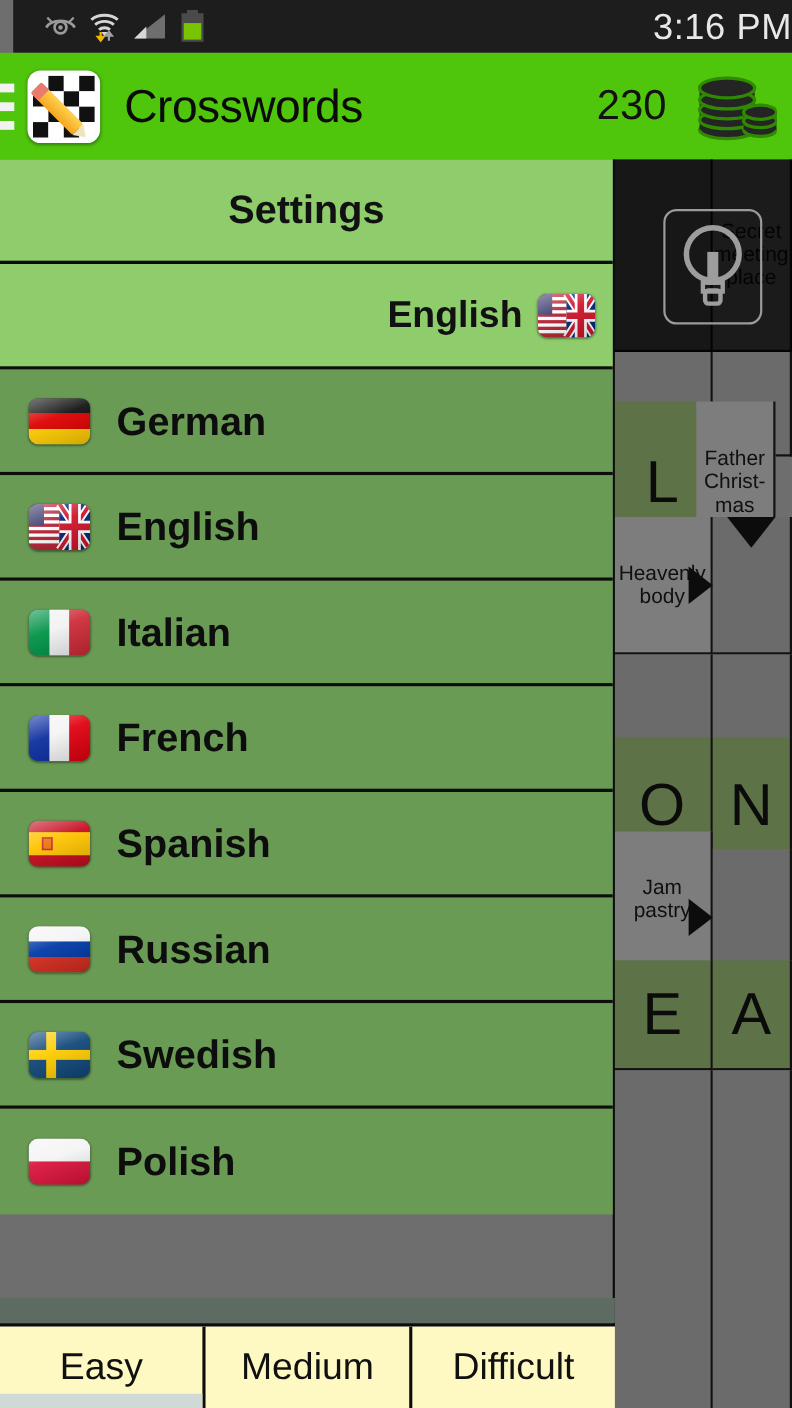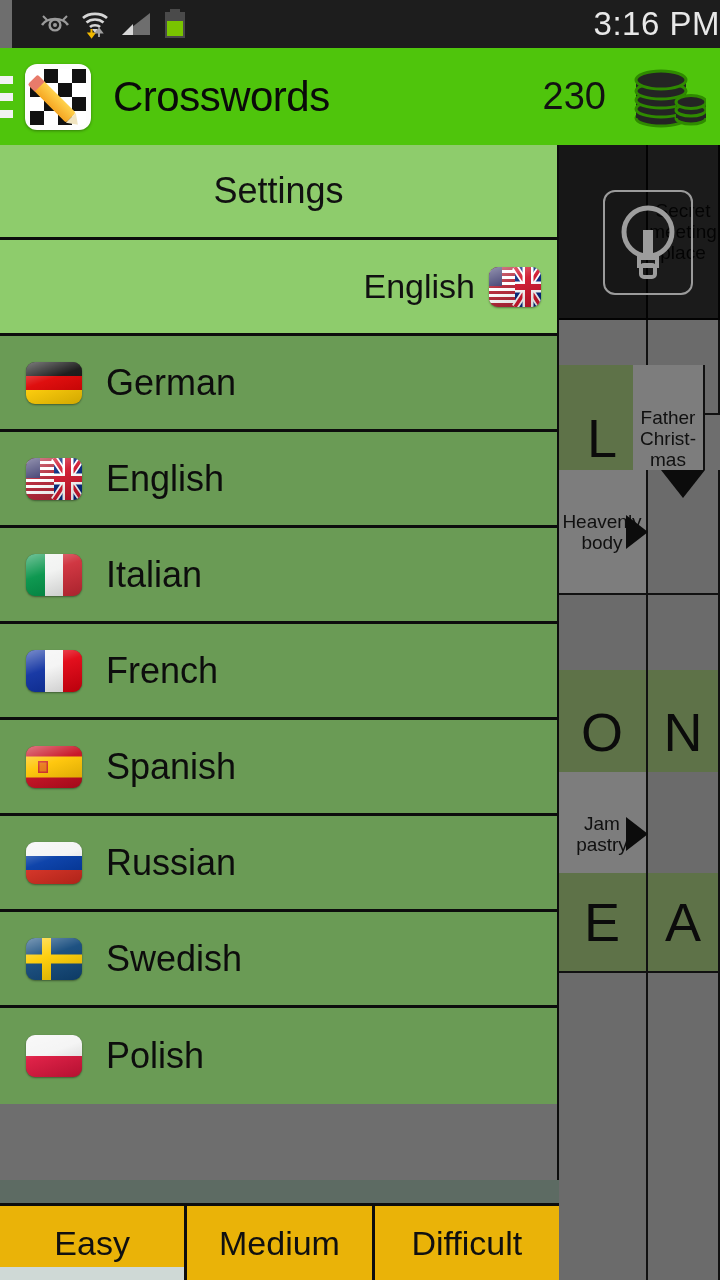--- a/index.html
+++ b/index.html
@@ -107,20 +107,21 @@
   .hint-btn {
     position: absolute; left: 603px; top: 190px; width: 90px; height: 105px;
     border: 2px solid #9b9b9b; border-radius: 12px;
     display: flex; align-items: center; justify-content: center;
   }
 
   
   .panel {
     position: absolute; left: 0; top: 145px; width: 559px; height: 1060px;
     border-right: 2px solid #0d0d0d;
+    font-weight: bold;
   }
   .panel-header {
     position: relative; height: 95px; background: #8ecc6c;
     border-bottom: 3px solid #0d0d0d;
     display: flex; align-items: center; justify-content: center;
   }
   .panel-header .title { font-size: 36px; color: #111; }
   .lang-row-current {
     position: relative; height: 96px; background: #8ecc6c;
     border-bottom: 3px solid #0d0d0d;
@@ -150,21 +151,21 @@
     position: absolute; inset: 0;
     background: linear-gradient(160deg, rgba(255,255,255,.45) 0%, rgba(255,255,255,.06) 42%, rgba(0,0,0,.18) 100%);
   }
 
   
   .tabs {
     position: absolute; left: 0; top: 1203px; width: 559px; height: 77px;
     display: flex; border-top: 3px solid #0d0d0d;
   }
   .tab {
-    flex: 1; background: #eab308; position: relative;
+    flex: 1; background: #fef9c3; position: relative;
     display: flex; align-items: center; justify-content: center;
     border-right: 3px solid #0d0d0d;
     font-size: 34px; color: #101010;
   }
   .tab:last-child { border-right: none; }
   .tab .underline {
     position: absolute; left: 0; bottom: 0; width: 100%; height: 13px; background: #cfd9d6;
   }
   .strip-left {
     position: absolute; left: 0; top: 1180px; width: 559px; height: 23px;
@@ -298,21 +299,21 @@
     <div class="cell empty" style="left:558px; top:450px; width:90px; height:125px;"></div>
     <div class="cell empty" style="left:648px; top:450px; width:72px; height:125px;"></div>
 
     <div class="cell letter" style="left:558px; top:525px; width:90px; height:125px;">
       <span>O</span>
     </div>
     <div class="cell letter" style="left:648px; top:525px; width:72px; height:125px;">
       <span>N</span>
     </div>
 
-    <div class="cell clue" style="left:558px; top:627px; width:90px; height:125px;">
+    <div class="cell clue" style="left:558px; top:611px; width:90px; height:125px;">
       <span>Jam pastry</span>
     </div>
     <div class="cell empty" style="left:648px; top:627px; width:72px; height:125px;"></div>
     <span class="arrow-r" style="left:626px; top:672px;"></span>
 
     <div class="cell letter" style="left:558px; top:728px; width:90px; height:100px;">
       <span>E</span>
     </div>
     <div class="cell letter" style="left:648px; top:728px; width:72px; height:100px;">
       <span>A</span>

